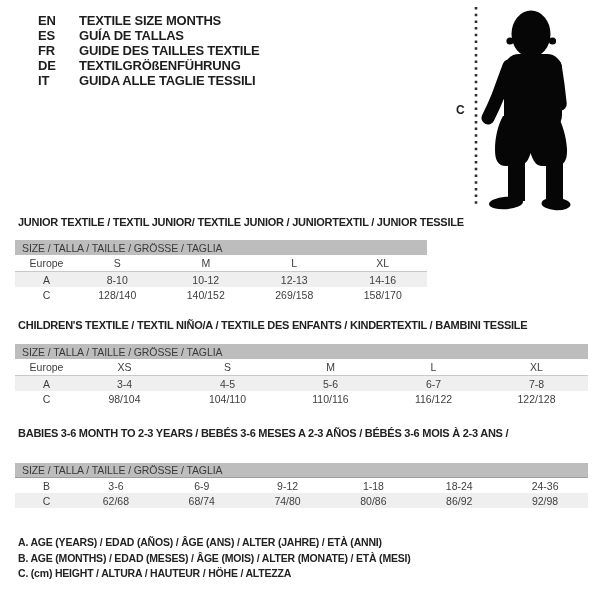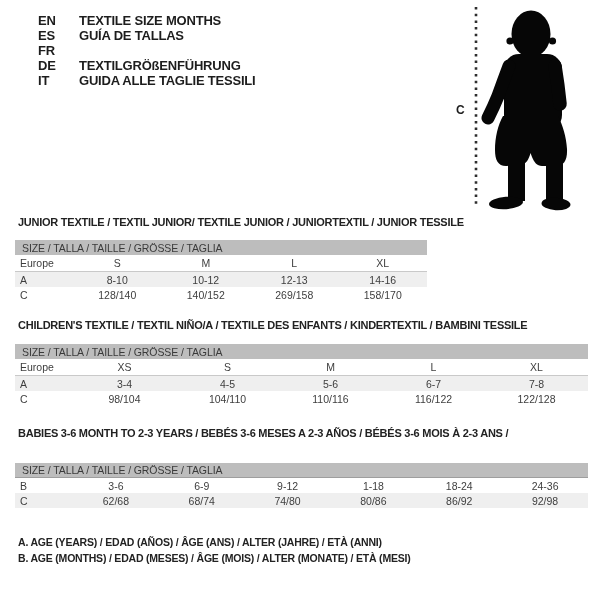--- a/index.html
+++ b/index.html
@@ -31,21 +31,21 @@
   #table-0{top:240px;left:15px;width:412px;}
   #table-1{top:344px;left:15px;width:573px;}
   #table-2{top:463px;left:15px;width:573px;}
 
   .size-bar{height:15px;background:#bdbdbd;display:flex;align-items:center;
     padding-left:7px;font-size:10.5px;color:#3a3a3a;letter-spacing:-0.1px;box-sizing:border-box;}
   .bar-underline{border-bottom:1px solid #9e9e9e;}
   .trow{display:grid;grid-template-columns:58px repeat(var(--cols),1fr);
     height:15px;align-items:center;font-size:10.5px;color:#3e3e3e;}
   .region-row{height:16px;border-bottom:1px solid #c9c9c9;box-sizing:content-box;}
-  .trow .rlabel{padding-left:5px;text-align:left;}
+  .trow .rlabel{padding-left:5px;text-align:center;}
   .trow .cell{text-align:center;}
   .shaded{background:#efefef;}
 
   
   .legend{position:absolute;top:535px;left:18px;font-size:10.5px;font-weight:bold;
     color:#222222;line-height:15.5px;letter-spacing:-0.2px;white-space:nowrap;}
 </style>
 </head>
 <body>
 
@@ -53,20 +53,21 @@
   <div class="lang-row">
     <span class="lang-code">EN</span>
     <span class="lang-title">TEXTILE SIZE MONTHS</span>
   </div>
   <div class="lang-row">
     <span class="lang-code">ES</span>
     <span class="lang-title">GUÍA DE TALLAS</span>
   </div>
   <div class="lang-row">
     <span class="lang-code">FR</span>
+    <span class="lang-title">GUIDE DES TAILLES TEXTILE</span>
   </div>
   <div class="lang-row">
     <span class="lang-code">DE</span>
     <span class="lang-title">TEXTILGRÖßENFÜHRUNG</span>
   </div>
   <div class="lang-row">
     <span class="lang-code">IT</span>
     <span class="lang-title">GUIDA ALLE TAGLIE TESSILI</span>
   </div>
 </div>
@@ -183,13 +184,14 @@
       <div class="cell">74/80</div>
       <div class="cell">80/86</div>
       <div class="cell">86/92</div>
       <div class="cell">92/98</div>
     </div>
   </div>
 
 <div class="legend">
   <div>A. AGE (YEARS) / EDAD (AÑOS) / ÂGE (ANS) / ALTER (JAHRE) / ETÀ (ANNI)</div>
   <div>B. AGE (MONTHS) / EDAD (MESES) / ÂGE (MOIS) / ALTER (MONATE) / ETÀ (MESI)</div>
+  <div>C. (cm) HEIGHT / ALTURA / HAUTEUR / HÖHE / ALTEZZA</div>
 </div>
 
 </body></html>

